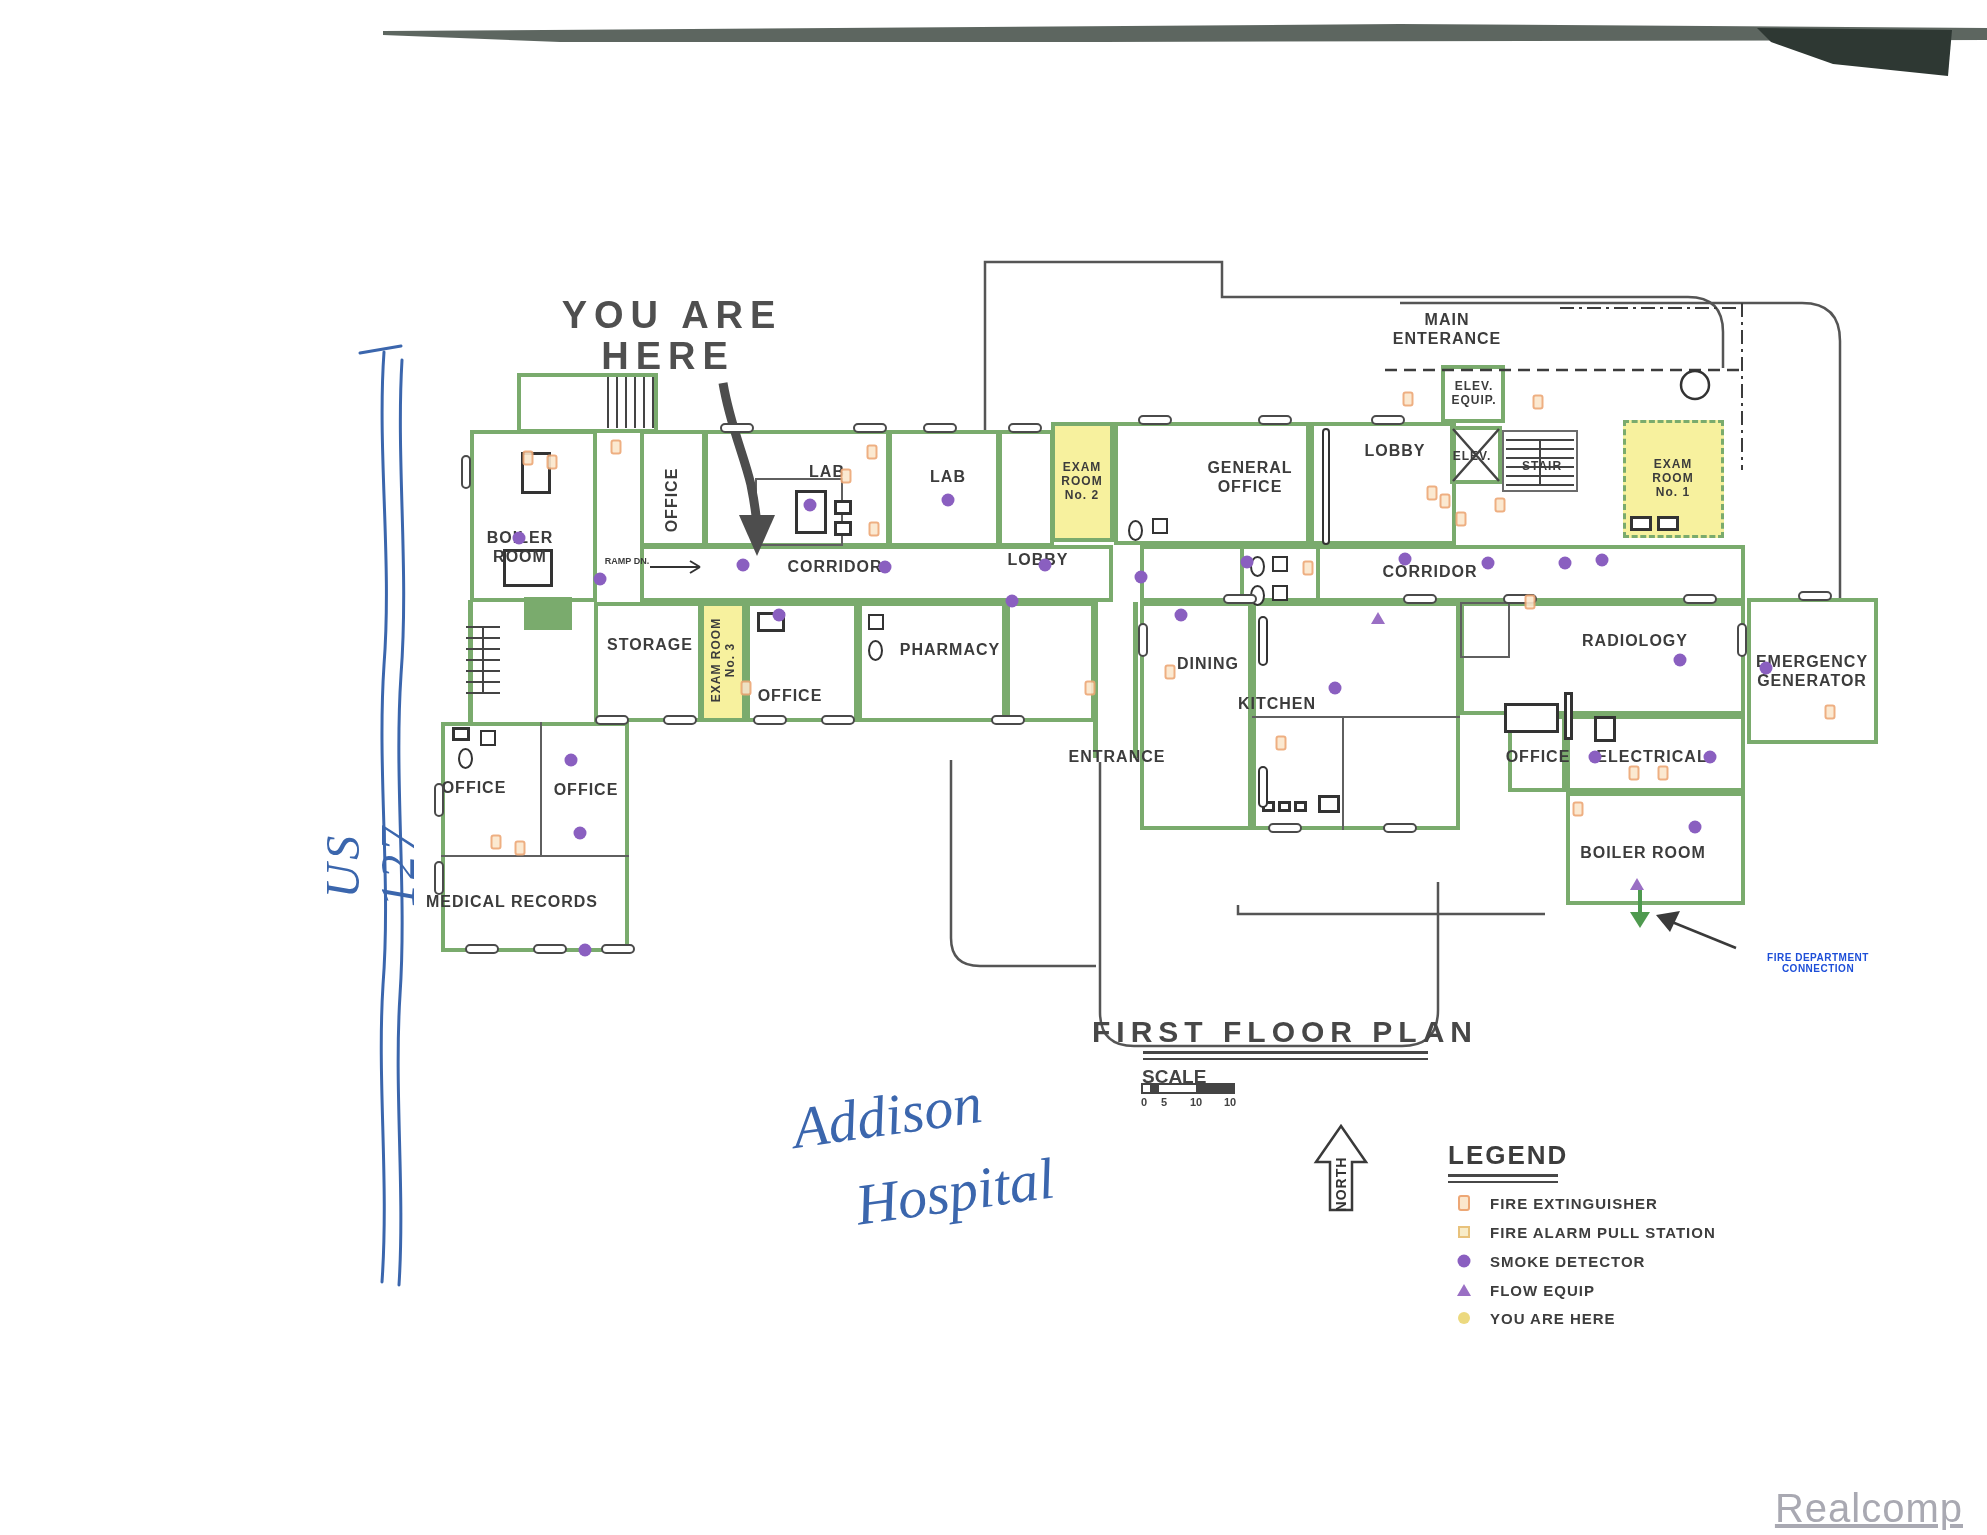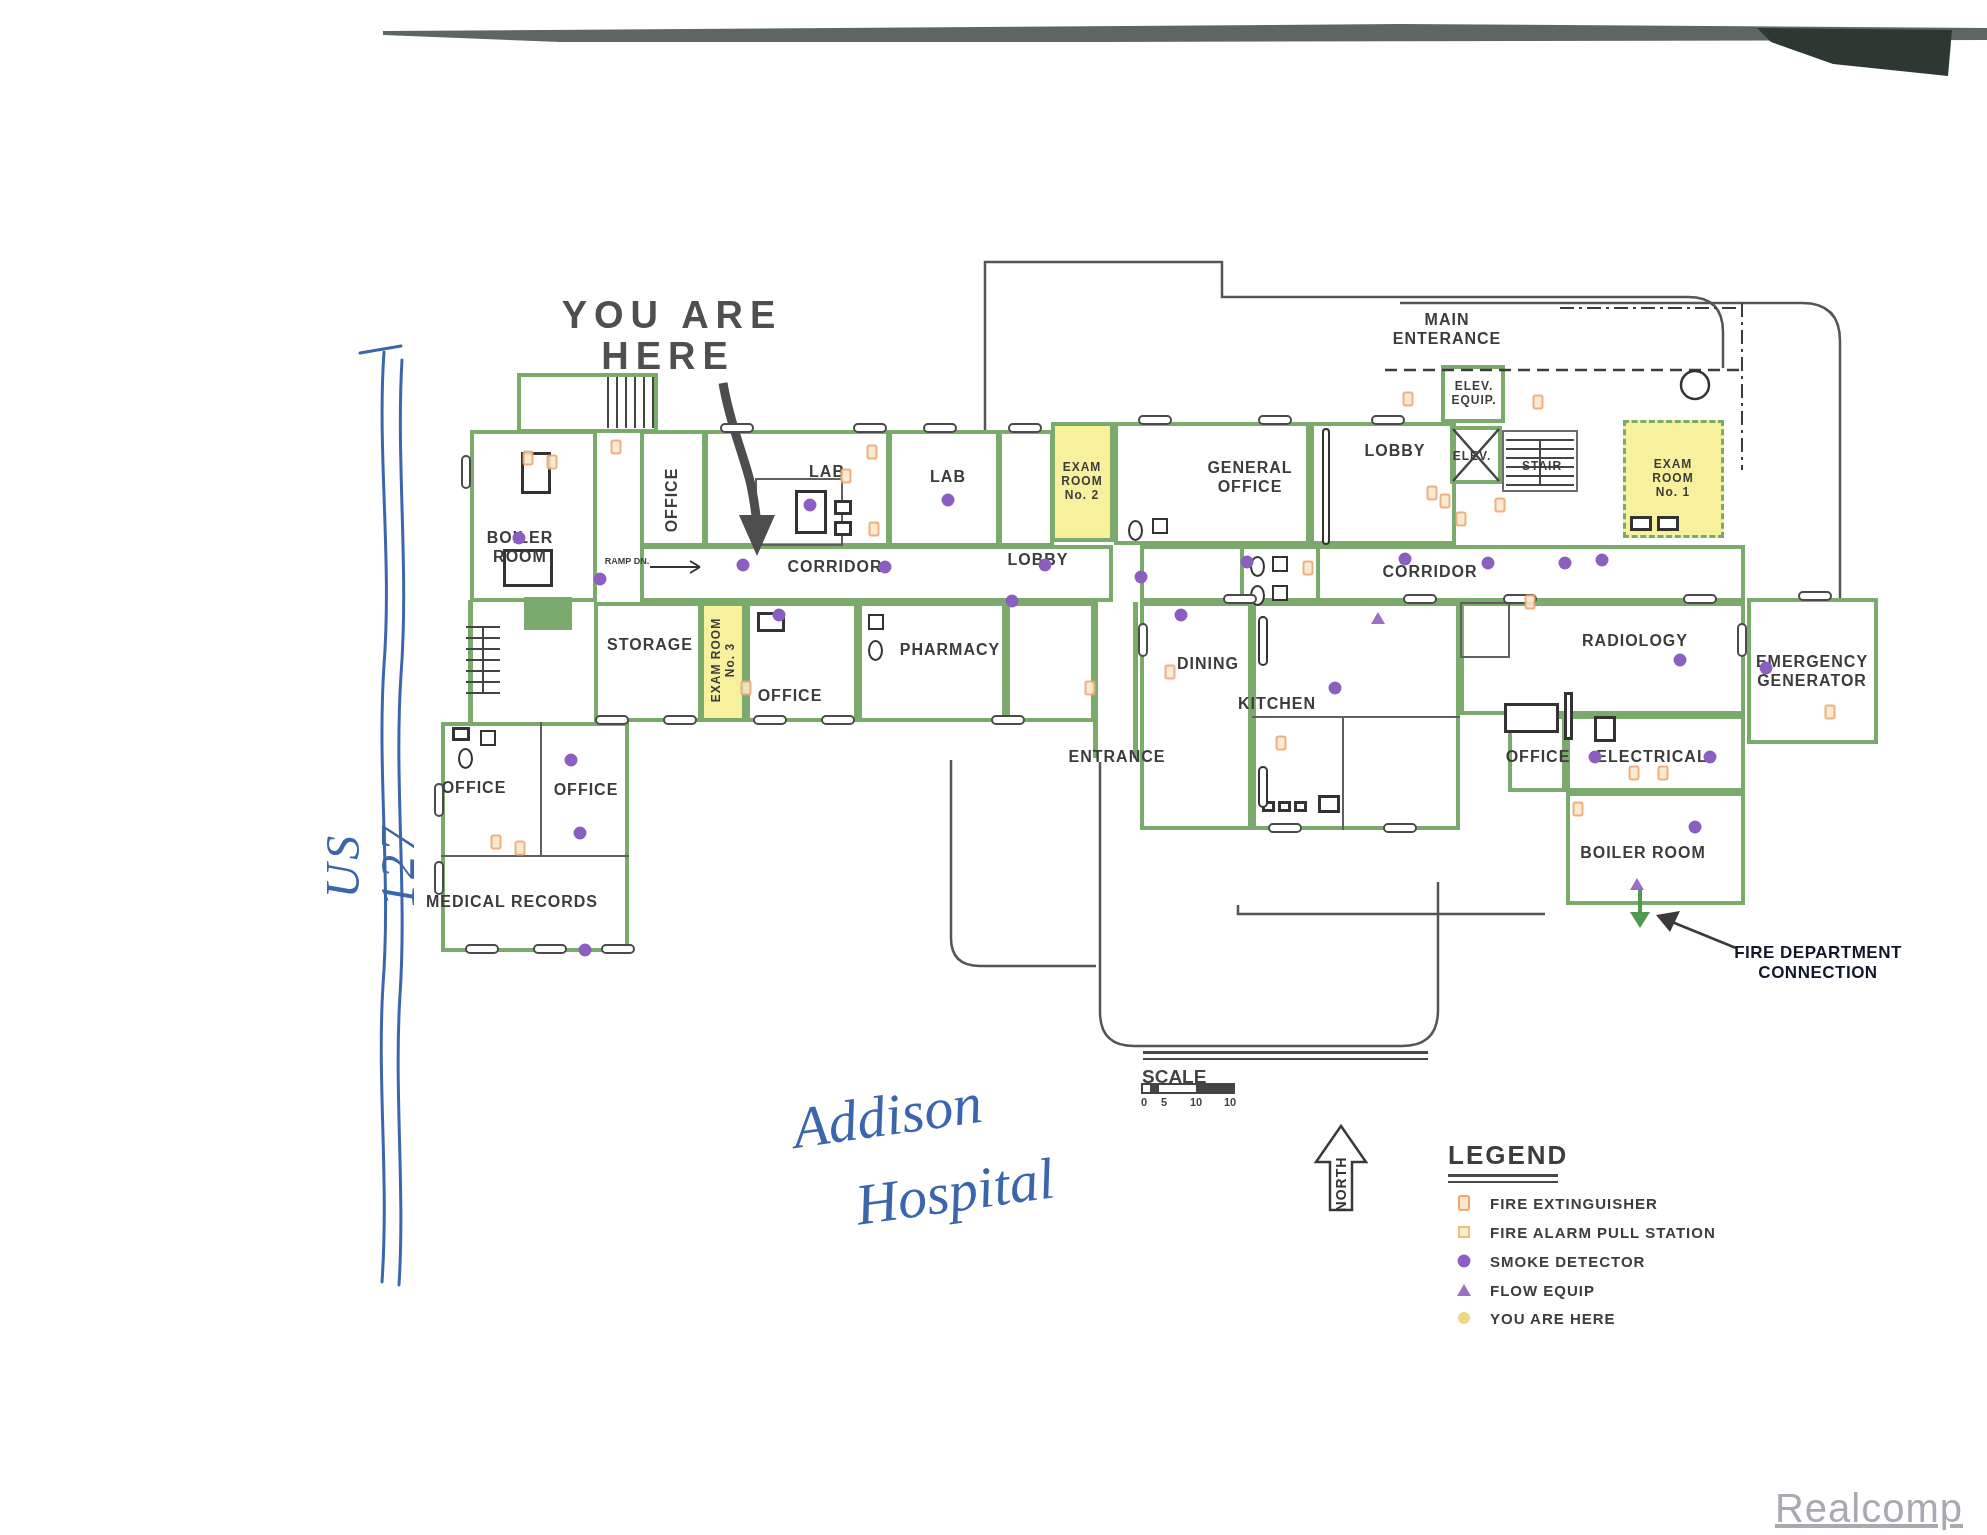--- a/index.html
+++ b/index.html
@@ -41,21 +41,21 @@
               transform:translate(-50%,-50%);white-space:nowrap;z-index:8;}
   .uline{position:absolute;background:#474747;z-index:8;}
   .legend-title{position:absolute;color:#3d3d3d;font-weight:bold;font-size:26px;letter-spacing:2px;z-index:8;}
   .legend-label{position:absolute;color:#3d3d3d;font-weight:bold;font-size:15px;letter-spacing:1px;
                 transform:translate(0,-50%);white-space:nowrap;z-index:8;}
   .legend-icon{position:absolute;transform:translate(-50%,-50%);z-index:8;}
   .scale-label{position:absolute;color:#444;font-weight:bold;font-size:19px;z-index:8;}
   .scale-tick{position:absolute;color:#444;font-weight:bold;font-size:11px;transform:translate(-50%,0);z-index:8;}
   .north-label{position:absolute;color:#333;font-weight:bold;font-size:14px;letter-spacing:1px;
                transform:translate(-50%,-50%) rotate(-90deg);z-index:8;}
-  .firedept{position:absolute;color:#0f172a;font-weight:bold;font-size:17px;letter-spacing:0.5px;
+  .firedept{position:absolute;color:#1d4ed8;font-weight:bold;font-size:10px;letter-spacing:0.5px;
             white-space:pre-line;text-align:center;transform:translate(-50%,-50%);z-index:8;}
   .watermark{position:absolute;color:#a9a9b2;font-size:40px;letter-spacing:1px;z-index:9;text-decoration:underline;}
   svg.lines{position:absolute;left:0;top:0;z-index:4;pointer-events:none;}
 </style>
 </head>
 <body>
 
 <div class="page" id="plan">
 
   <svg class="lines" width="1987" height="1535" viewBox="0 0 1987 1535">
@@ -191,20 +191,21 @@
   <div class="room-label" style="left:512px;top:902px;">MEDICAL RECORDS</div>
 
   <div class="yah-text" style="left:672px;top:315px;">YOU ARE</div>
   <div class="yah-text" style="left:668px;top:356px;">HERE</div>
   <div class="hand" style="left:792px;top:1082px;font-size:58px;transform:rotate(-8deg);">Addison</div>
   <div class="hand" style="left:855px;top:1158px;font-size:58px;transform:rotate(-8deg);">Hospital</div>
   <div class="hand" style="left:300px;top:810px;font-size:48px;letter-spacing:4px;transform:rotate(-90deg);transform-origin:center;width:140px;text-align:center;">US 127</div>
   <div class="firedept" style="left:1818px;top:963px;">FIRE DEPARTMENT
 CONNECTION</div>
 
+  <div class="title-text" style="left:1285px;top:1032px;">FIRST FLOOR PLAN</div>
   <div class="uline" style="left:1143px;top:1051px;width:285px;height:3px;"></div>
   <div class="uline" style="left:1143px;top:1058px;width:285px;height:2px;"></div>
   <div class="scale-label" style="left:1142px;top:1066px;">SCALE</div>
   <div class="scale-tick" style="left:1144px;top:1096px;">0</div>
   <div class="scale-tick" style="left:1164px;top:1096px;">5</div>
   <div class="scale-tick" style="left:1196px;top:1096px;">10</div>
   <div class="scale-tick" style="left:1230px;top:1096px;">10</div>
   <div class="north-label" style="left:1341px;top:1184px;">NORTH</div>
 
   <div class="legend-title" style="left:1448px;top:1140px;">LEGEND</div>

